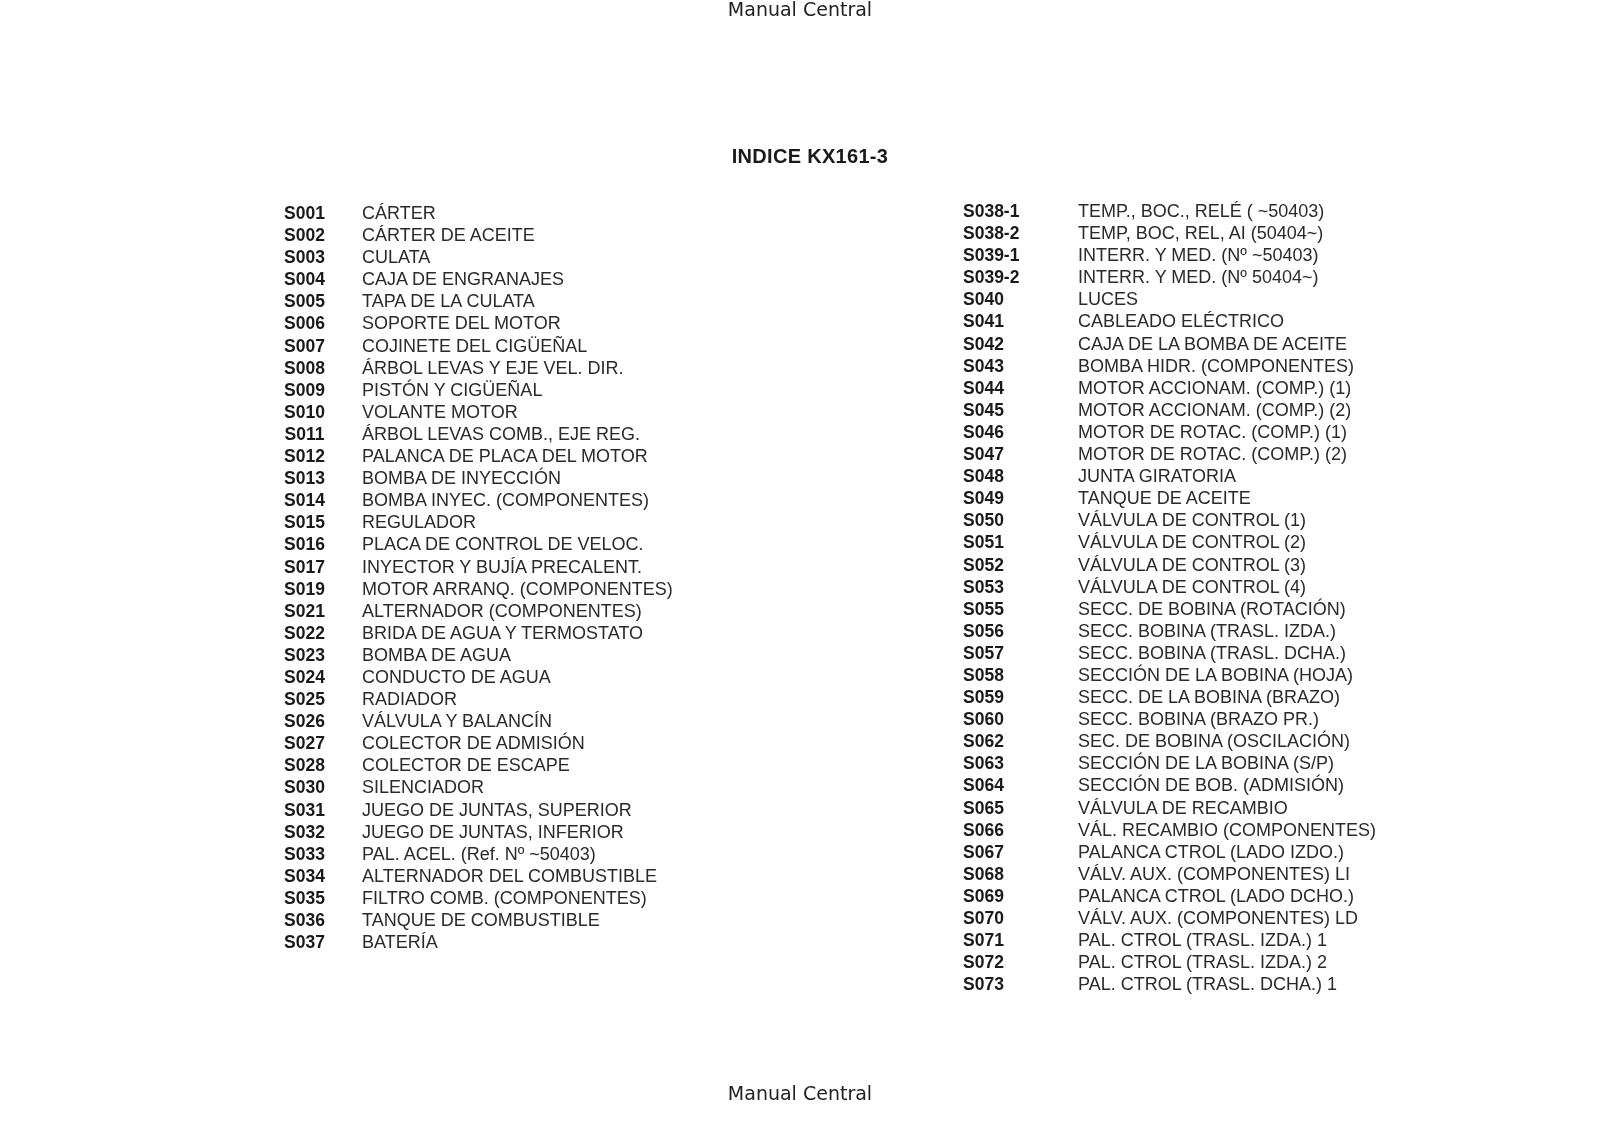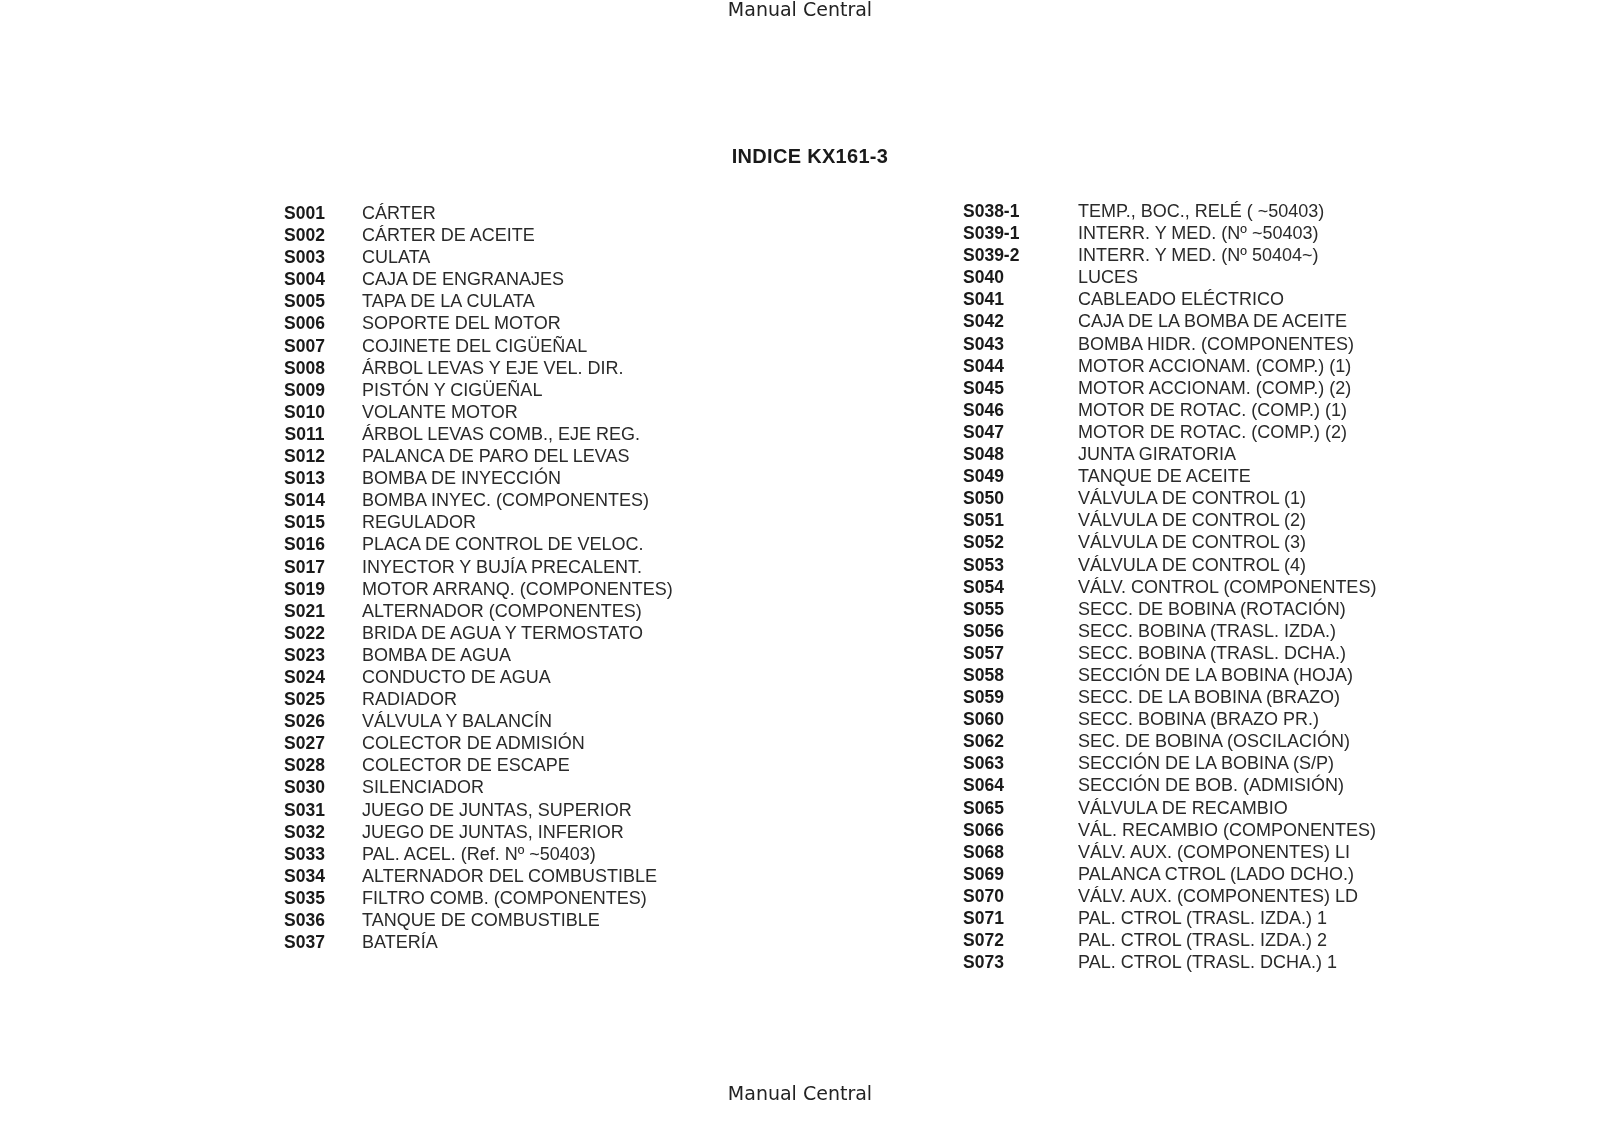--- a/index.html
+++ b/index.html
@@ -74,21 +74,21 @@
     <div class="row">
       <span class="code">S010</span>
       <span class="desc">VOLANTE MOTOR</span>
     </div>
     <div class="row">
       <span class="code">S011</span>
       <span class="desc">ÁRBOL LEVAS COMB., EJE REG.</span>
     </div>
     <div class="row">
       <span class="code">S012</span>
-      <span class="desc">PALANCA DE PARO DEL LEVAS</span>
+      <span class="desc">PALANCA DE PLACA DEL MOTOR</span>
     </div>
     <div class="row">
       <span class="code">S013</span>
       <span class="desc">BOMBA DE INYECCIÓN</span>
     </div>
     <div class="row">
       <span class="code">S014</span>
       <span class="desc">BOMBA INYEC. (COMPONENTES)</span>
     </div>
     <div class="row">
@@ -171,20 +171,24 @@
       <span class="code">S037</span>
       <span class="desc">BATERÍA</span>
     </div>
   </div>
 <div class="col col-right" id="col-right">
     <div class="row">
       <span class="code">S038-1</span>
       <span class="desc">TEMP., BOC., RELÉ ( ~50403)</span>
     </div>
     <div class="row">
+      <span class="code">S038-2</span>
+      <span class="desc">TEMP, BOC, REL, AI (50404~)</span>
+    </div>
+    <div class="row">
       <span class="code">S039-1</span>
       <span class="desc">INTERR. Y MED. (Nº ~50403)</span>
     </div>
     <div class="row">
       <span class="code">S039-2</span>
       <span class="desc">INTERR. Y MED. (Nº 50404~)</span>
     </div>
     <div class="row">
       <span class="code">S040</span>
       <span class="desc">LUCES</span>
@@ -235,24 +239,20 @@
     </div>
     <div class="row">
       <span class="code">S052</span>
       <span class="desc">VÁLVULA DE CONTROL (3)</span>
     </div>
     <div class="row">
       <span class="code">S053</span>
       <span class="desc">VÁLVULA DE CONTROL (4)</span>
     </div>
     <div class="row">
-      <span class="code">S054</span>
-      <span class="desc">VÁLV. CONTROL (COMPONENTES)</span>
-    </div>
-    <div class="row">
       <span class="code">S055</span>
       <span class="desc">SECC. DE BOBINA (ROTACIÓN)</span>
     </div>
     <div class="row">
       <span class="code">S056</span>
       <span class="desc">SECC. BOBINA (TRASL. IZDA.)</span>
     </div>
     <div class="row">
       <span class="code">S057</span>
       <span class="desc">SECC. BOBINA (TRASL. DCHA.)</span>
@@ -283,20 +283,24 @@
     </div>
     <div class="row">
       <span class="code">S065</span>
       <span class="desc">VÁLVULA DE RECAMBIO</span>
     </div>
     <div class="row">
       <span class="code">S066</span>
       <span class="desc">VÁL. RECAMBIO (COMPONENTES)</span>
     </div>
     <div class="row">
+      <span class="code">S067</span>
+      <span class="desc">PALANCA CTROL (LADO IZDO.)</span>
+    </div>
+    <div class="row">
       <span class="code">S068</span>
       <span class="desc">VÁLV. AUX. (COMPONENTES) LI</span>
     </div>
     <div class="row">
       <span class="code">S069</span>
       <span class="desc">PALANCA CTROL (LADO DCHO.)</span>
     </div>
     <div class="row">
       <span class="code">S070</span>
       <span class="desc">VÁLV. AUX. (COMPONENTES) LD</span>

